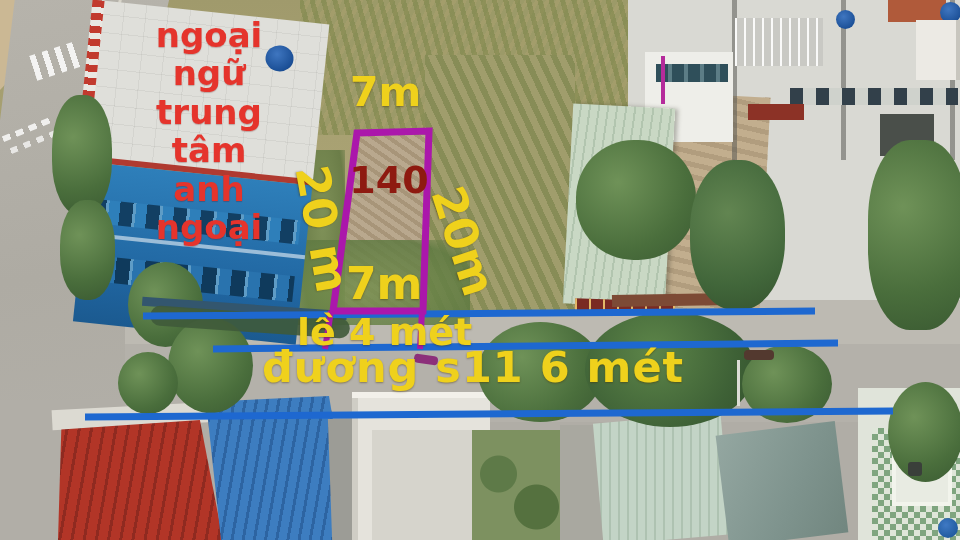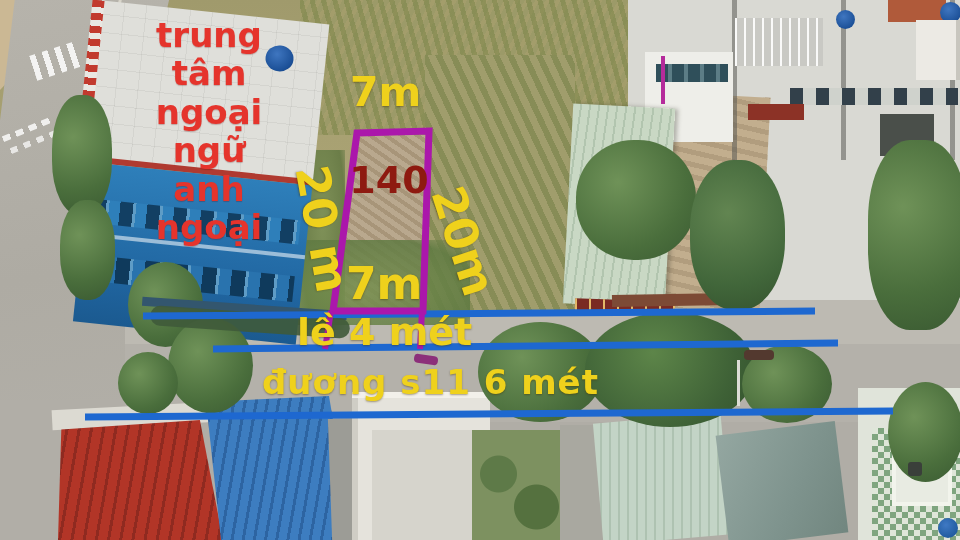--- a/index.html
+++ b/index.html
@@ -134,35 +134,35 @@
     <line x1="143" y1="316" x2="815" y2="311" stroke="#1e68d0" stroke-width="7"></line>
     <line x1="213" y1="349" x2="838" y2="343" stroke="#1e68d0" stroke-width="7"></line>
     <line x1="85" y1="417" x2="893" y2="411" stroke="#1e68d0" stroke-width="7"></line>
     <polygon points="357,133 429,131 423,311 333,311" fill="none" stroke="#ab17ab" stroke-width="7"></polygon>
     <line x1="331" y1="311" x2="325" y2="349" stroke="#ab17ab" stroke-width="6"></line>
     <line x1="422" y1="311" x2="420" y2="349" stroke="#ab17ab" stroke-width="6"></line>
     <line x1="663" y1="56" x2="663" y2="104" stroke="#b52b9b" stroke-width="4"></line>
   </svg>
 
   <div class="txt red" style="left:116px;top:16px;width:186px;font-size:34px;line-height:1.13;text-align:center;white-space:normal;z-index:7">
+    <div>ngoại ngữ</div>
     <div>trung tâm</div>
-    <div>ngoại ngữ</div>
     <div>anh ngoại</div>
   </div>
 
   <div class="txt yellow" style="left:350px;top:68px;font-size:41px;z-index:7">7m</div>
 
   <div class="txt yellow" style="left:260px;top:200px;width:124px;font-size:46px;text-align:center;transform:rotate(80deg);z-index:7">20 m</div>
 
   <div class="txt yellow" style="left:406px;top:214px;width:115px;font-size:46px;text-align:center;transform:rotate(72deg);z-index:7">20m</div>
 
   <div class="txt maroon" style="left:342px;top:158px;width:94px;font-size:38px;line-height:1.2;text-align:center;white-space:normal;z-index:7">
     <div>140</div>
   </div>
 
   <div class="txt yellow" style="left:346px;top:258px;font-size:44px;z-index:7">7m</div>
 
 
   <div class="txt yellow" style="left:297px;top:310px;font-size:38px;z-index:7">lề 4 mét</div>
 
-  <div class="txt yellow" style="left:262px;top:362px;font-size:34px;letter-spacing:1px;z-index:7">đương s11 6 mét</div>
+  <div class="txt yellow" style="left:262px;top:342px;font-size:43px;letter-spacing:1px;z-index:7">đương s11 6 mét</div>
 
 </div>
 
 </body></html>

